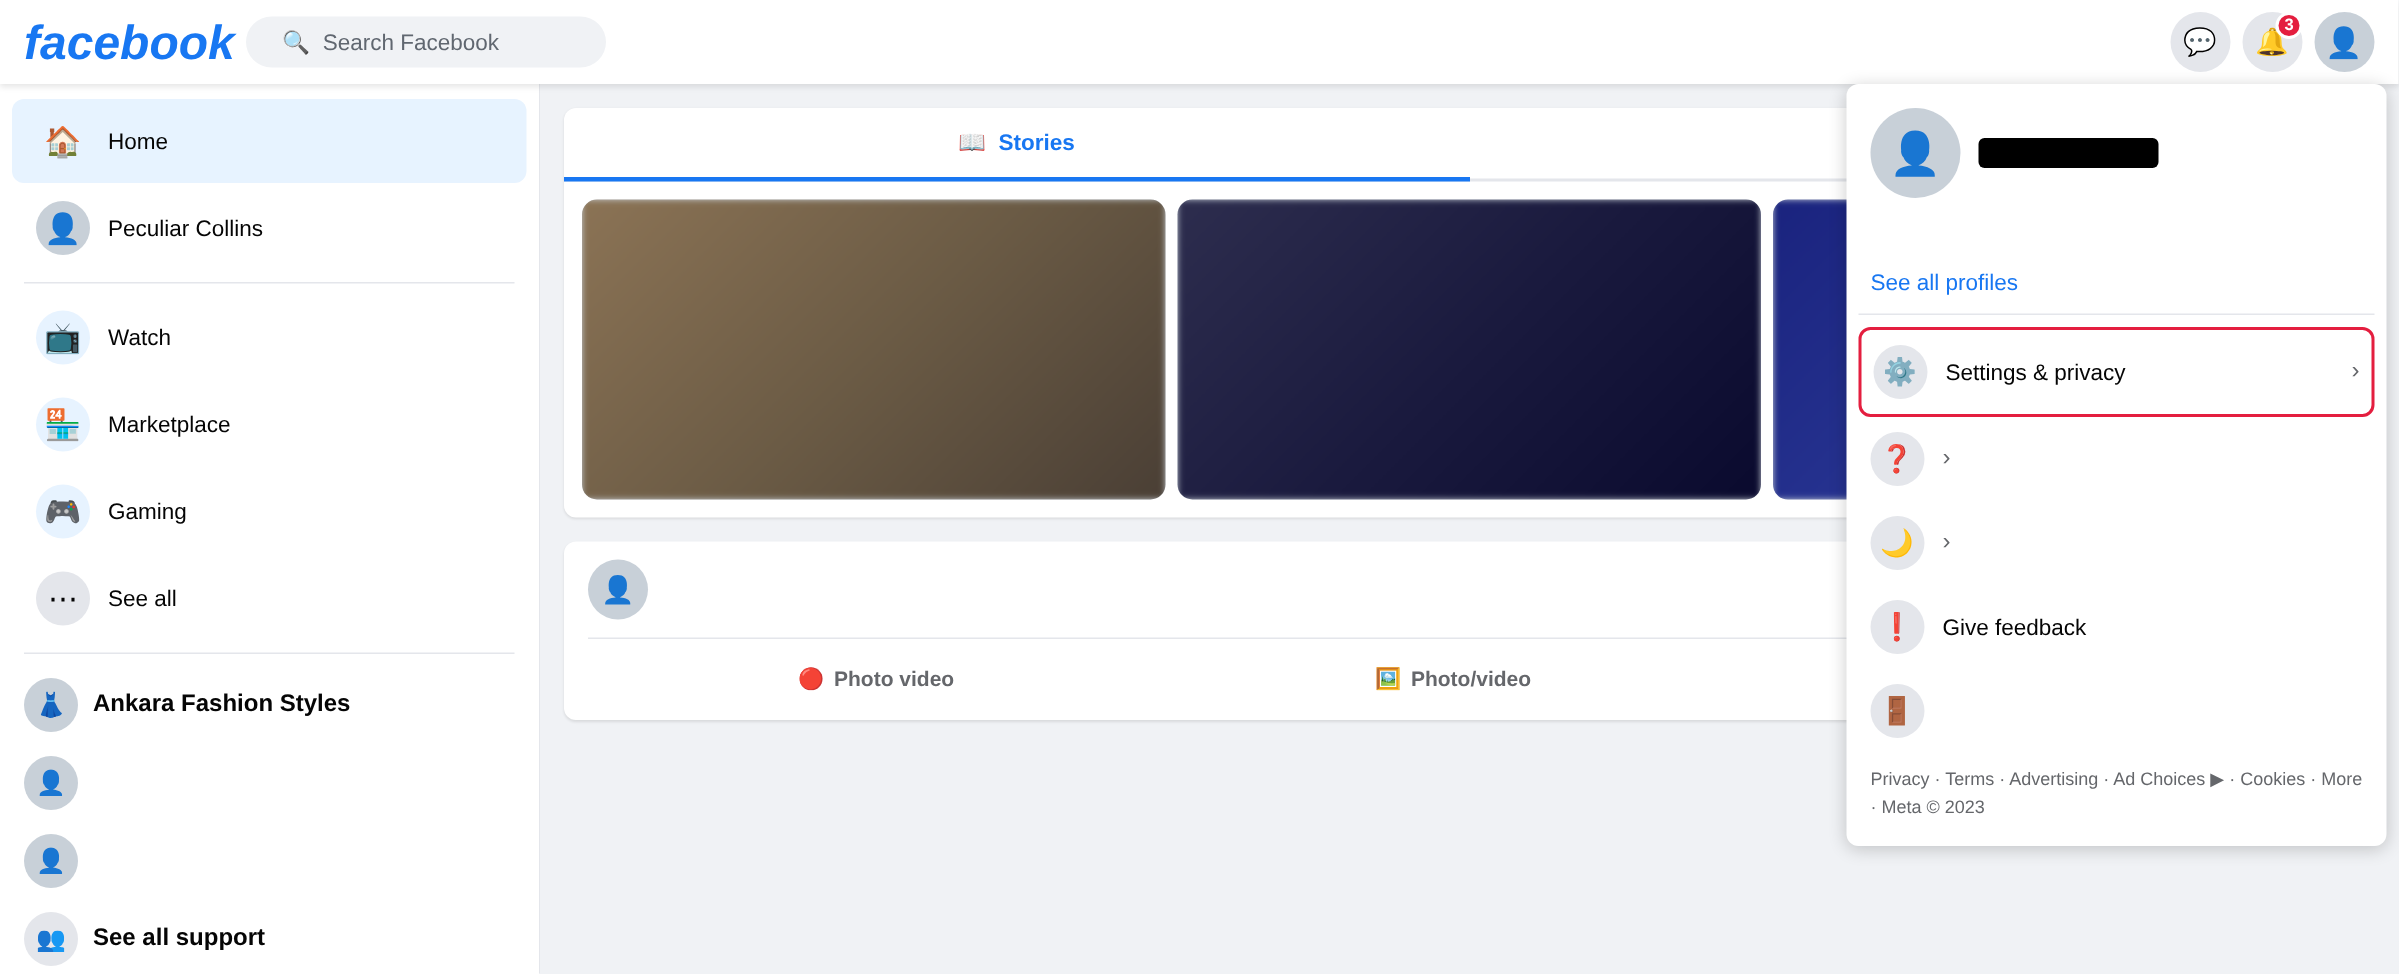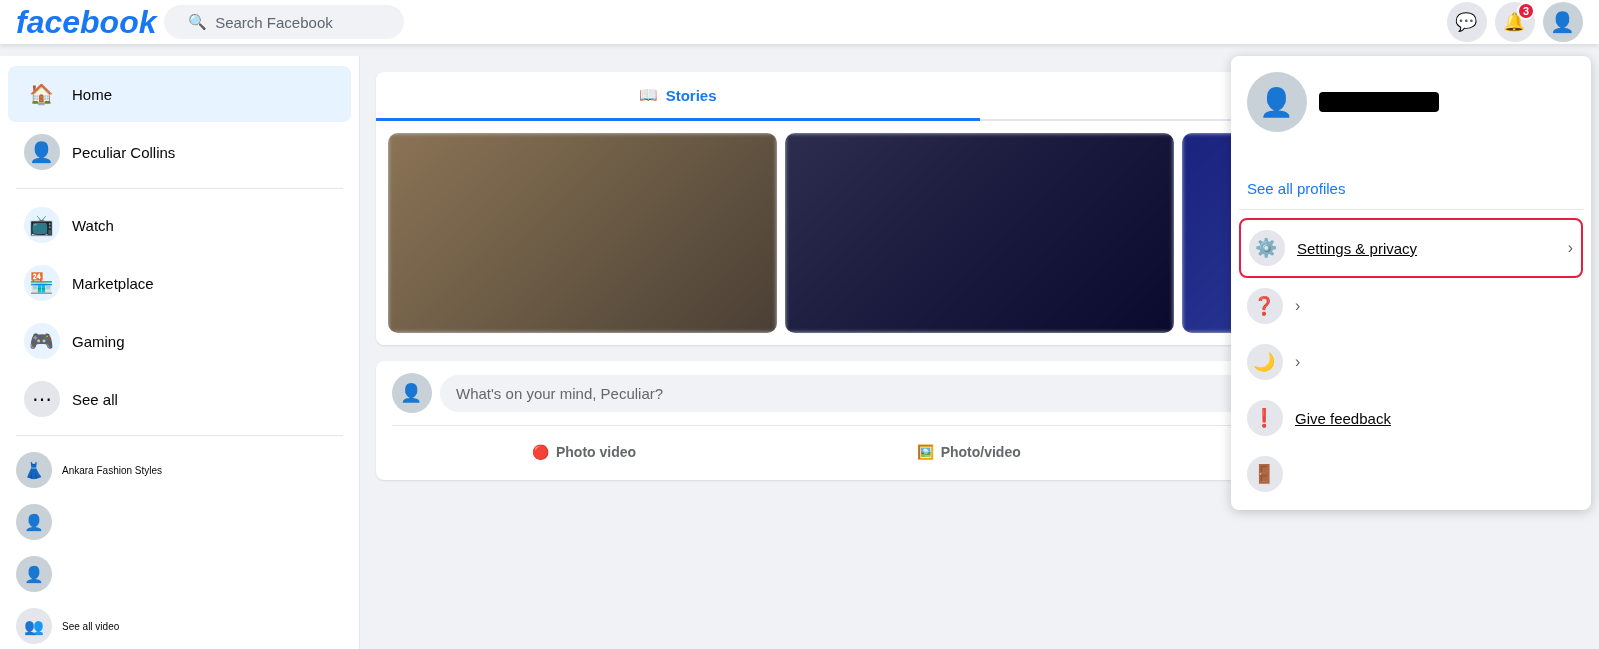--- a/index.html
+++ b/index.html
@@ -1,20 +1,20 @@
 <!DOCTYPE html>
 <html><head>
   <meta charset="utf-8">
   <style>
     * { margin: 0; padding: 0; box-sizing: border-box; }
     body { font-family: -apple-system, BlinkMacSystemFont, 'Segoe UI', Helvetica, Arial, sans-serif; background: #f0f2f5; width: 1599px; height: 649px; overflow: hidden; }
 
     
     .topnav {
-      position: fixed; top: 0; left: 0; right: 0; height: 44px;
+      position: fixed; top: 0; left: 0; right: 0; height: 56px;
       background: #fff; display: flex; align-items: center;
       padding: 0 16px; z-index: 100;
       box-shadow: 0 2px 4px rgba(0,0,0,0.1);
     }
     .topnav-logo { color: #1877f2; font-size: 32px; font-weight: 900; font-style: italic; text-decoration: none; margin-right: 8px; }
     .search-bar {
       display: flex; align-items: center;
       background: #f0f2f5; border-radius: 20px;
       padding: 8px 16px; width: 240px; cursor: pointer;
     }
@@ -114,32 +114,32 @@
       display: flex; align-items: center; gap: 12px;
       padding: 10px 8px; border-radius: 8px; cursor: pointer;
       font-size: 15px; color: #050505;
     }
     .dropdown-menu-item.highlighted { border: 2px solid #e41e3f; }
     .dropdown-item-icon {
       width: 36px; height: 36px; border-radius: 50%; background: #e4e6eb;
       display: flex; align-items: center; justify-content: center;
       font-size: 18px; flex-shrink: 0;
     }
-    .dropdown-item-label { flex: 1; font-weight: 500; text-decoration: underline; }
+    .dropdown-item-label { flex: 1; font-weight: 500; }
     .dropdown-item-chevron { color: #65676b; font-size: 16px; }
     .dropdown-footer { font-size: 12px; color: #65676b; padding: 8px; line-height: 1.6; }
     .dropdown-footer a { color: #65676b; text-decoration: none; }
 
     .redbox-hidden { background: #000; color: #000; border-radius: 4px; min-width: 120px; height: 20px; display: inline-block; }
 
     
     .sidebar-friends-list { padding: 0 8px; }
     .sidebar-friend-item { display: flex; align-items: center; gap: 10px; padding: 8px; border-radius: 8px; cursor: pointer; }
     .sidebar-friend-avatar { width: 36px; height: 36px; border-radius: 50%; background: #c8d0d8; flex-shrink: 0; overflow: hidden; display: flex; align-items: center; justify-content: center; font-size: 16px; }
-    .sidebar-friend-name { font-size: 10px; font-weight: 400; color: #050505; text-align: center; }
+    .sidebar-friend-name { font-size: 16px; font-weight: 700; color: #050505; text-align: center; }
   </style>
 </head>
 <body>
 
 <nav class="topnav">
   <a class="topnav-logo">facebook</a>
   <div class="search-bar">
     <span>🔍</span>
     <span>Search Facebook</span>
   </div>
@@ -194,21 +194,21 @@
       <div class="sidebar-friend-item">
         <div class="sidebar-friend-avatar">👤</div>
         <span class="sidebar-friend-name"></span>
       </div>
       <div class="sidebar-friend-item">
         <div class="sidebar-friend-avatar">👤</div>
         <span class="sidebar-friend-name"></span>
       </div>
       <div class="sidebar-friend-item">
         <div class="sidebar-friend-avatar" style="background:#e4e6eb;">👥</div>
-        <span class="sidebar-friend-name">See all video</span>
+        <span class="sidebar-friend-name">See all support</span>
       </div>
     </div>
   </aside>
 
   <main class="feed">
     <div class="feed-card">
       <div class="stories-tabs">
         <div class="stories-tab active">
           <span>📖</span>
           <span>Stories</span>
@@ -227,21 +227,20 @@
           </div>
         <div class="story-card">
             <div class="story-blur-3"></div>
           </div>
       </div>
     </div>
 
     <div class="post-input-card">
       <div class="post-input-row">
         <div class="post-avatar">👤</div>
-        <div class="post-input-box">What's on your mind, Peculiar?</div>
       </div>
       <div class="post-actions">
         <div class="post-action-btn">
           <span>🔴</span>
           <span>Photo video</span>
         </div>
         <div class="post-action-btn">
           <span>🖼️</span>
           <span>Photo/video</span>
         </div>
@@ -283,13 +282,22 @@
 
   <div class="dropdown-menu-item">
     <div class="dropdown-item-icon">❗</div>
     <span class="dropdown-item-label">Give feedback</span>
   </div>
 
   <div class="dropdown-menu-item">
     <div class="dropdown-item-icon">🚪</div>
   </div>
 
+  <div class="dropdown-footer">
+    <a href="#">Privacy</a> ·
+    <a href="#">Terms</a> ·
+    <a href="#">Advertising</a> ·
+    <a href="#">Ad Choices ▶</a> ·
+    <a href="#">Cookies</a> ·
+    <a href="#">More</a> ·
+    <span>Meta © 2023</span>
+  </div>
 </div>
 
 </body></html>

